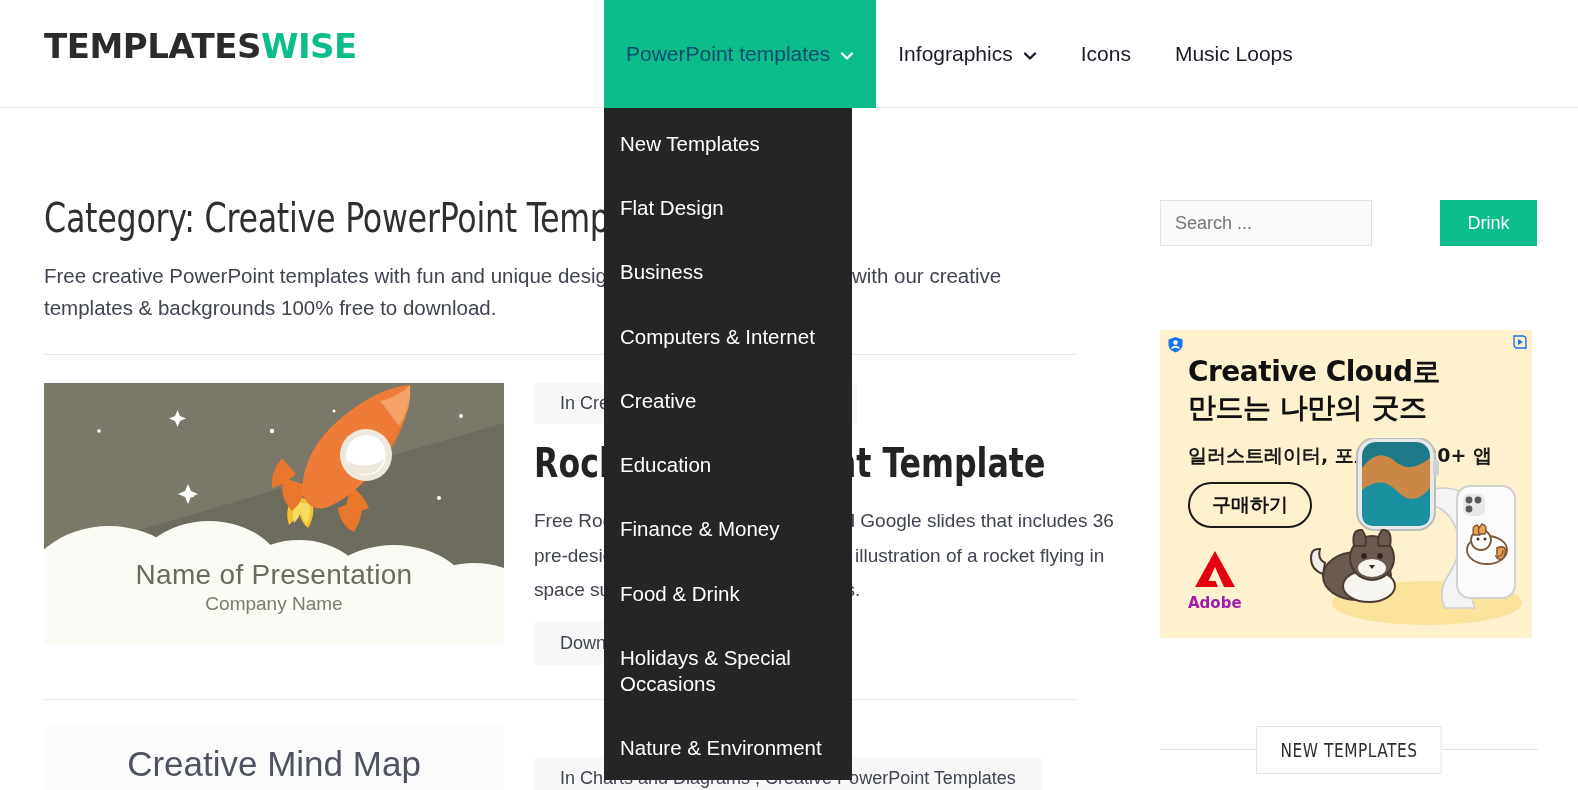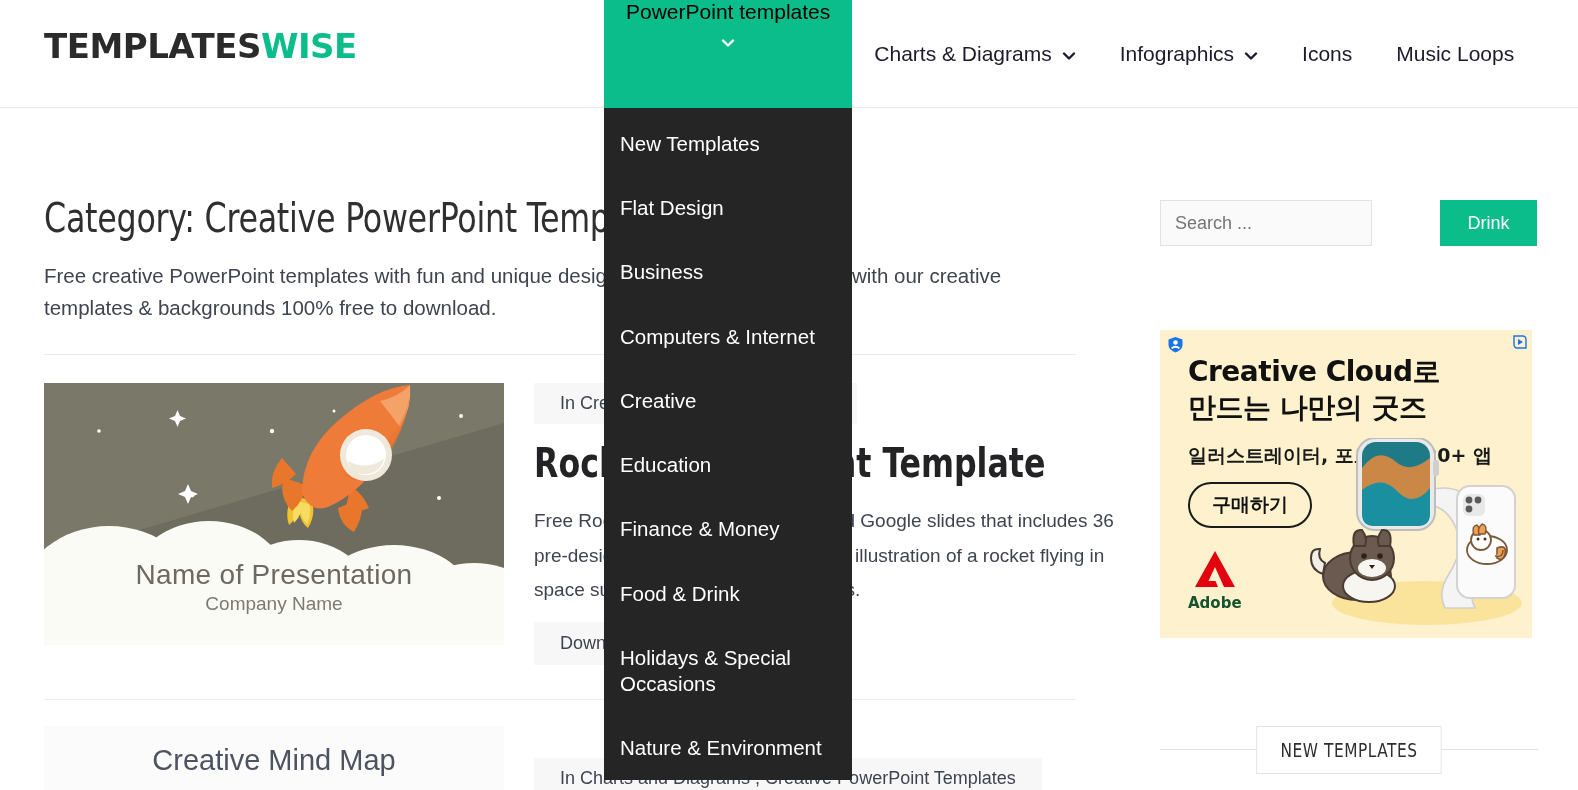--- a/index.html
+++ b/index.html
@@ -33,21 +33,21 @@
     height: 108px;
     display: flex; align-items: stretch;
   }
   .nav-item {
     display: flex; align-items: center; gap: 10px;
     padding: 0 22px;
     font-size: 21px; color: #1b1b2b;
     white-space: nowrap; cursor: pointer;
     font-family: "Liberation Sans", sans-serif;
   }
-  .nav-item.active { background: #0bbd8b; color: #000000; flex-direction: column; }
+  .nav-item.active { background: #0bbd8b; color: #0c4a6e; }
   .nav-item .chev {
     display: inline-block; width: 14px; height: 14px;
     position: relative; top: 2px;
   }
   .chev svg { display:block; }
 
   
   .dropdown {
     position: absolute; left: 604px; top: 108px;
     width: 248px;
@@ -151,21 +151,21 @@
 
   .post2 { display:flex; margin-top: 26px; }
   .post2-thumb {
     width: 460px; height: 90px; flex: 0 0 460px;
     background: #fbfbfb;
     position: relative; overflow: hidden;
   }
   .post2-thumb .mm-title {
     position:absolute; left: 0; right: 0; top: 18px;
     text-align: center;
-    font-size: 29px; color: #4d5360;
+    font-size: 35px; color: #4d5360;
     font-family: "Liberation Sans", sans-serif;
   }
   .post2-body { flex:1; padding-left: 30px; padding-top: 32px; }
 
   
   .sidebar {
     position: absolute; left: 1120px; top: 108px;
     width: 458px; height: 682px;
     padding: 0 40px 0 40px;
   }
@@ -229,21 +229,21 @@
     font-family: "DejaVu Sans", sans-serif;
     font-size: 19px; font-weight: 700; color:#111;
     cursor: pointer;
   }
   .ad-logo {
     position: absolute; left: 28px; bottom: 26px;
     text-align: center;
   }
   .ad-logo .word {
     font-family: "DejaVu Sans", sans-serif;
-    font-size: 15px; font-weight: 700; color: #14532d; margin-top: 2px;
+    font-size: 15px; font-weight: 700; color: #a21caf; margin-top: 2px;
   }
   .ad-prod { position: absolute; right: 8px; bottom: 10px; width: 215px; height: 190px; }
 
   
   .nt-wrap {
     position: relative;
     margin-top: 88px;
     height: 46px;
   }
   .nt-line {
@@ -273,28 +273,20 @@
     <div class="logo">
       <span class="t1">TEMPLATES</span><span class="t2">WISE</span>
     </div>
 
     <nav class="nav">
       <div class="nav-item active">
         <span>PowerPoint templates</span>
         <span class="chev">
           <svg width="14" height="14" viewBox="0 0 14 14">
               <path d="M2 4.5 L7 9.5 L12 4.5" stroke="#ffffff" stroke-width="2.4" fill="none" stroke-linecap="round" stroke-linejoin="round"></path>
-            </svg>
-        </span>
-      </div>
-      <div class="nav-item">
-        <span>Charts &amp; Diagrams</span>
-        <span class="chev">
-          <svg width="14" height="14" viewBox="0 0 14 14">
-              <path d="M2 4.5 L7 9.5 L12 4.5" stroke="#1b1b2b" stroke-width="2.4" fill="none" stroke-linecap="round" stroke-linejoin="round"></path>
             </svg>
         </span>
       </div>
       <div class="nav-item">
         <span>Infographics</span>
         <span class="chev">
           <svg width="14" height="14" viewBox="0 0 14 14">
               <path d="M2 4.5 L7 9.5 L12 4.5" stroke="#1b1b2b" stroke-width="2.4" fill="none" stroke-linecap="round" stroke-linejoin="round"></path>
             </svg>
         </span>

